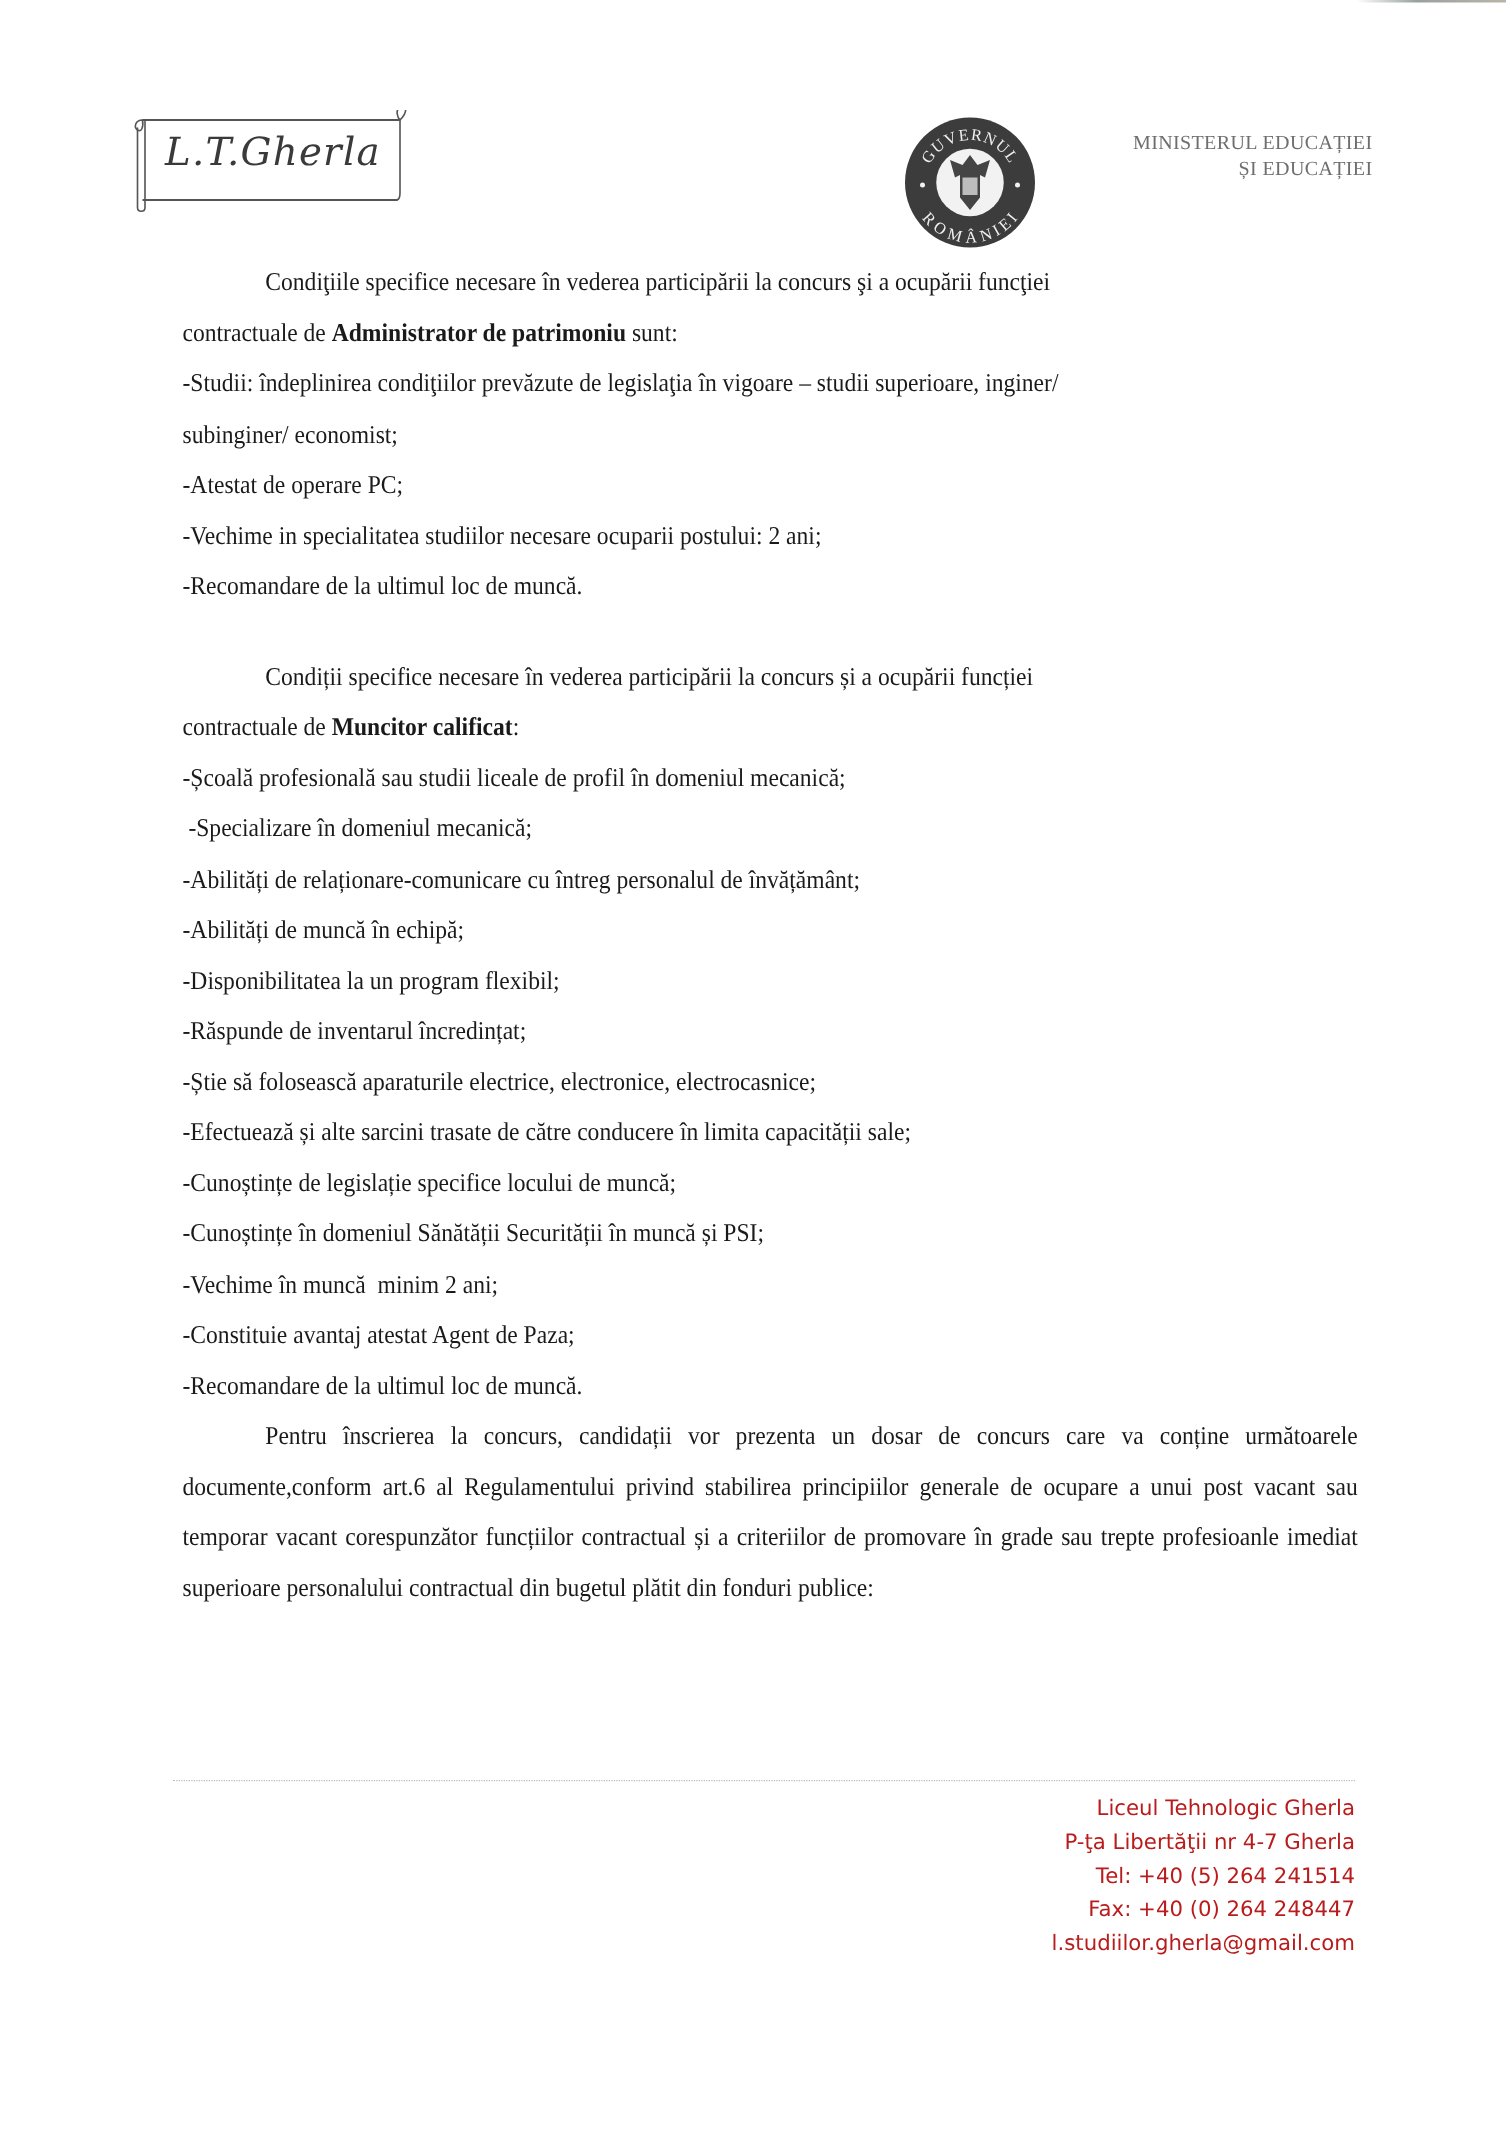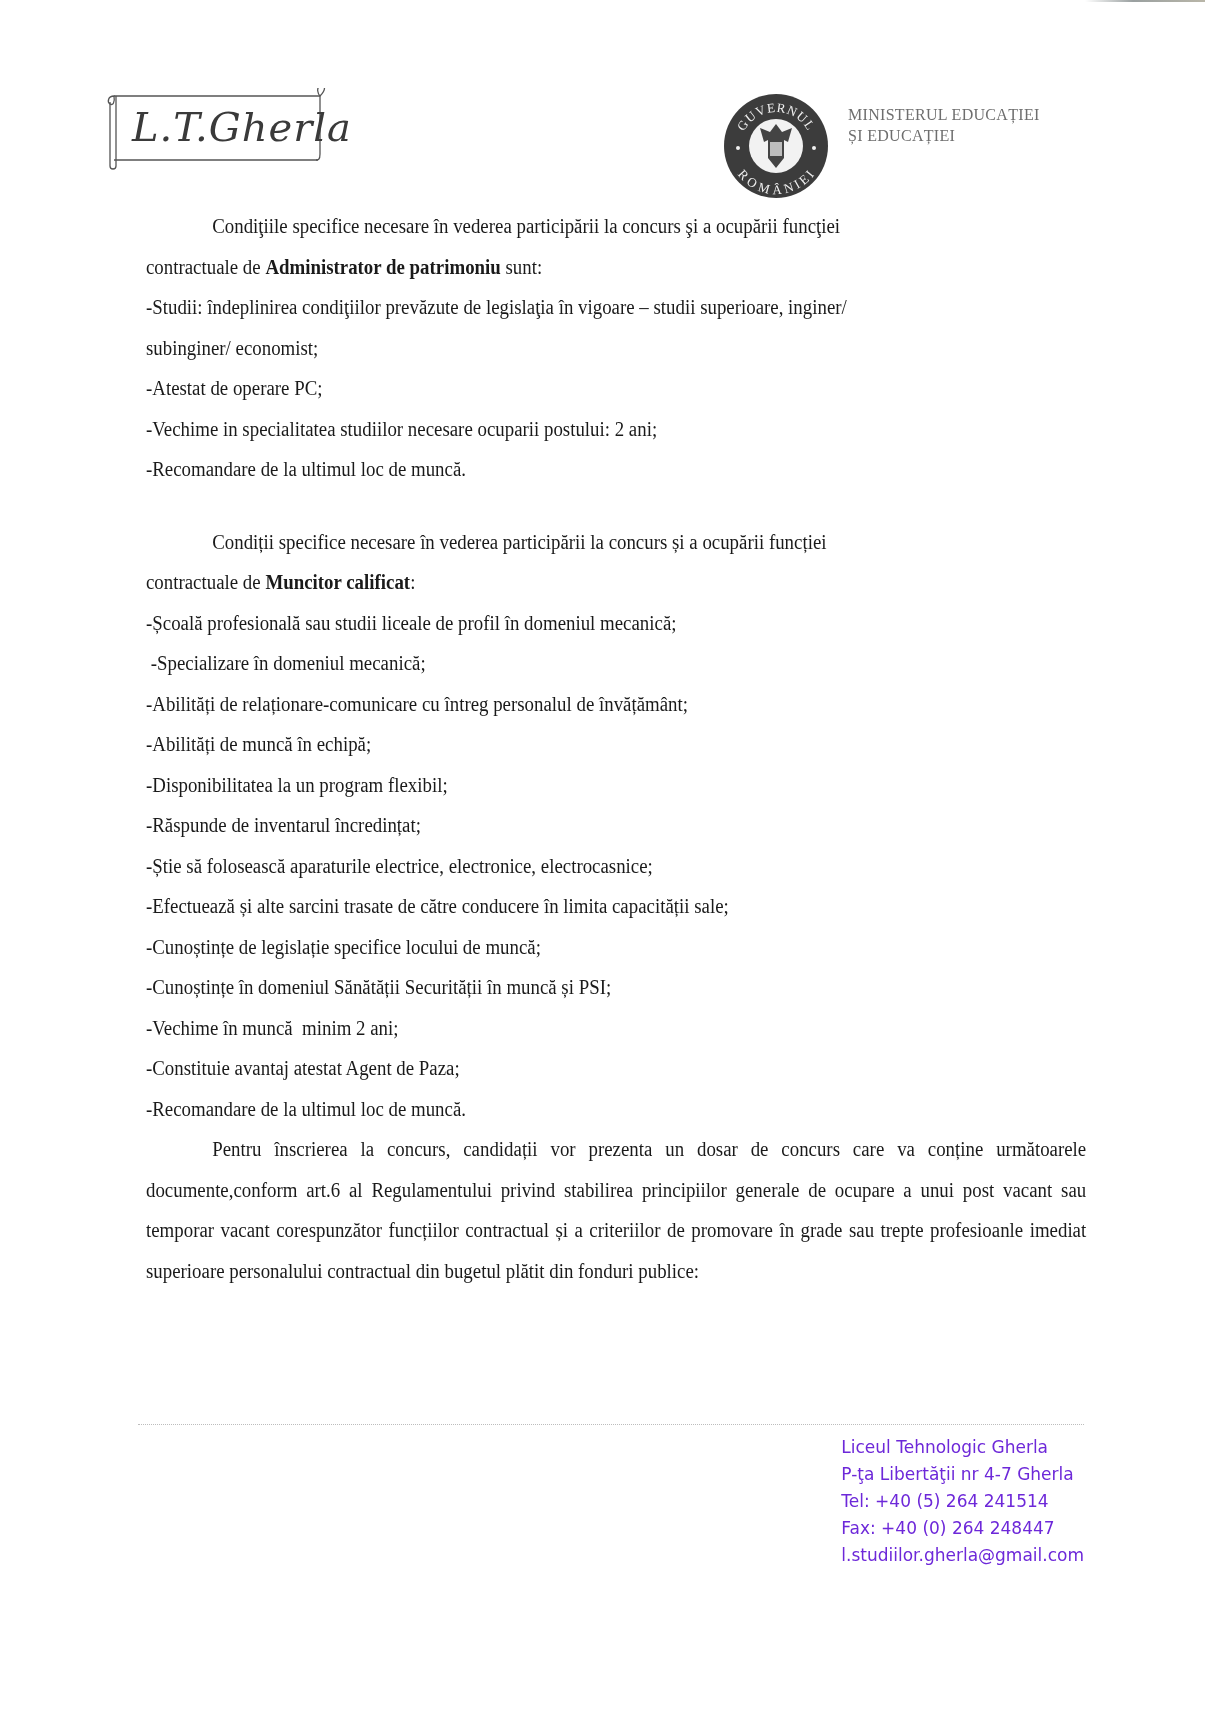--- a/index.html
+++ b/index.html
@@ -13,28 +13,28 @@
       background: linear-gradient(90deg, rgba(180,180,180,0), #9aa0a0 40%, #b9b6a8);
     }
     
     .logo {
       position: absolute; left: 104px; top: 88px; width: 224px; height: 82px;
     }
     .logo svg { position: absolute; left: 0; top: 0; }
     .logo-text {
       position: absolute; left: 28px; top: 16px;
       font-family: "DejaVu Serif", serif; font-style: italic;
-      font-size: 40px; color: #3a3a3a; letter-spacing: 1px;
+      font-size: 31px; color: #3a3a3a; letter-spacing: 1px;
     }
     .seal {
       position: absolute; left: 722px; top: 92px; width: 108px; height: 108px;
     }
     .ministry {
       position: absolute; left: 848px; top: 104px; width: 250px;
-      text-align: left; font-family: "Liberation Serif", serif;
+      text-align: right; font-family: "Liberation Serif", serif;
       font-size: 16px; color: #6e6e6e; line-height: 21px; letter-spacing: 0.3px;
     }
     
     .content {
       position: absolute; left: 146px; top: 206px; width: 940px;
       font-size: 20.5px; line-height: 40.5px;
       font-family: "Liberation Serif", serif;
       transform: scaleX(0.92); transform-origin: left top;
     }
     .content p { margin: 0; }
@@ -42,22 +42,22 @@
     .gap { height: 32px; }
     .justify { text-align: justify; text-align-last: left; width: 1022px; }
     b { font-weight: bold; }
     
     .footer-rule {
       position: absolute; left: 138px; top: 1424px; width: 946px; height: 0;
       border-top: 1px dotted #bdbdbd;
     }
     .footer {
       position: absolute; right: 121px; top: 1434px;
-      font-family: "DejaVu Sans", sans-serif;
-      font-size: 17px; line-height: 27px; color: #6d28d9;
+      text-align: right; font-family: "DejaVu Sans", sans-serif;
+      font-size: 17px; line-height: 27px; color: #b91c1c;
     }
   </style>
 </head>
 <body>
 
 <div class="scan-edge"></div>
 
 <div class="logo">
   <svg width="224" height="82" viewBox="0 0 224 82">
     <path d="M10 8 H216" stroke="#555" stroke-width="1.5" fill="none"></path>

